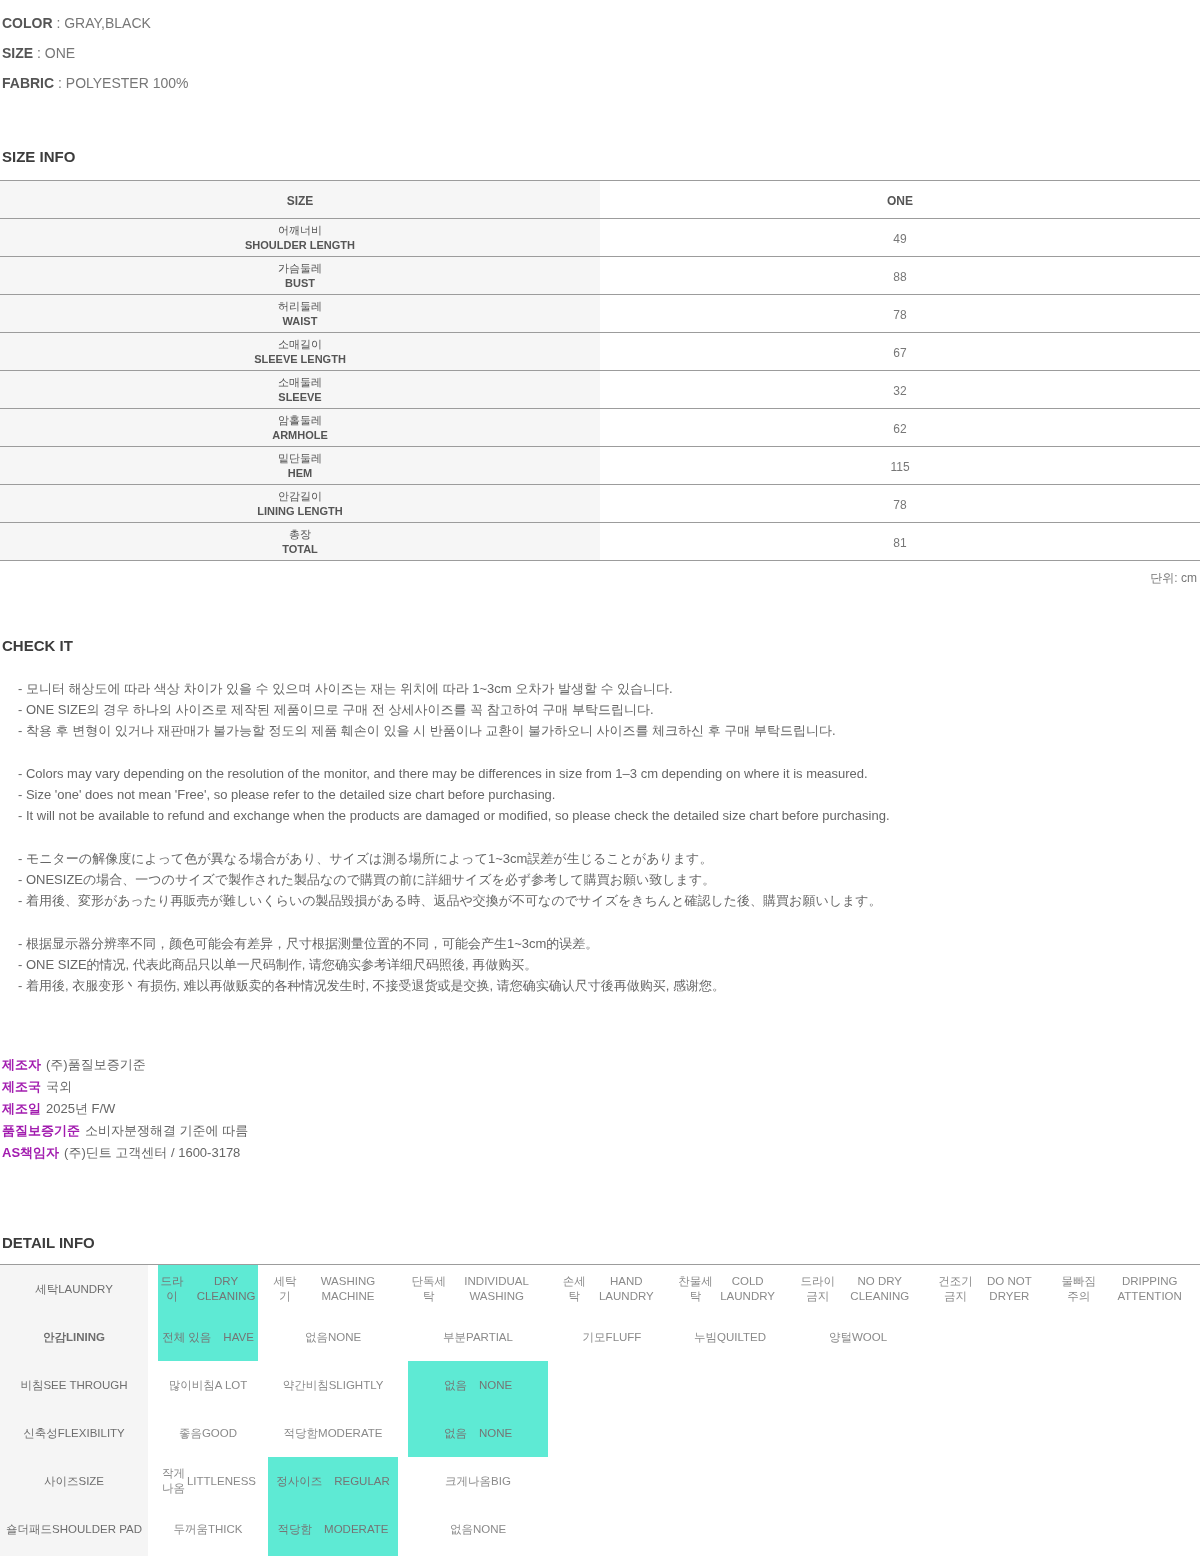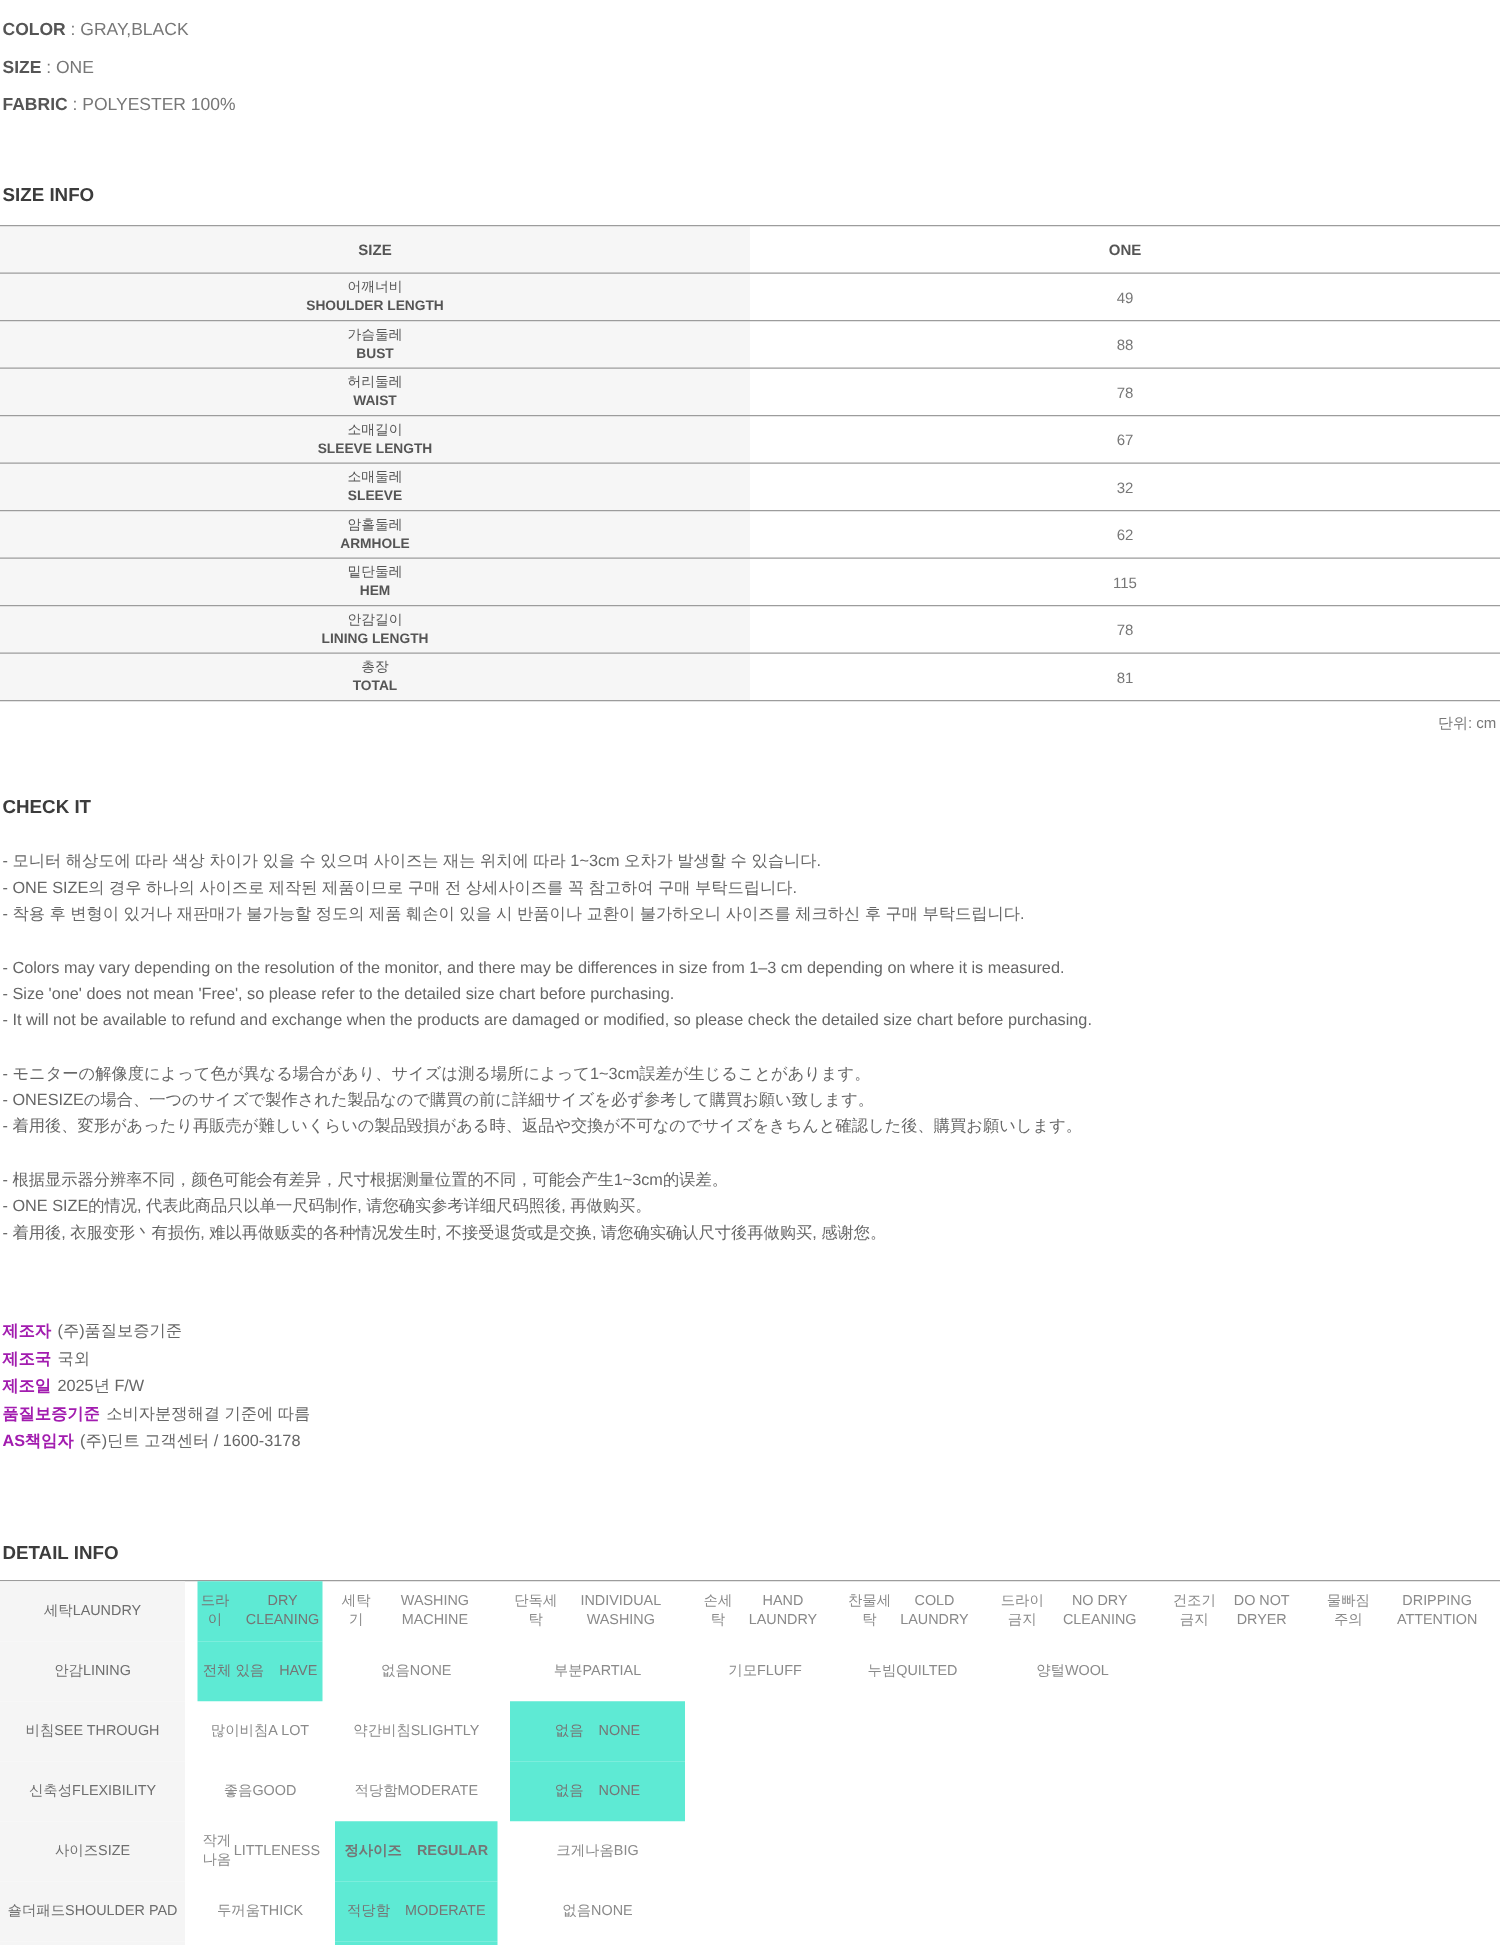--- a/index.html
+++ b/index.html
@@ -28,21 +28,21 @@
   .size-table td{height:37px;text-align:center;vertical-align:middle;padding:0;}
   .size-table td.lab{background:#f6f6f6;width:50%;}
   .size-table td.valcol{width:50%;background:#ffffff;}
   .t-kr{font-weight:normal;font-size:11px;color:#555;line-height:15px;}
   .t-en{font-weight:bold;font-size:11px;color:#555;line-height:14px;}
   .t-val{font-size:12px;color:#777;}
   .t-head{font-weight:bold;font-size:12px;color:#555;}
   .unit{ text-align:right;font-size:12px;color:#777;margin-top:9px;padding-right:3px;}
 
   
-  .check-block{margin-top:24px;padding-left:2px;}
+  .check-block{margin-top:24px;padding-left:18px;}
   .check-para{margin-bottom:22px;}
   .check-line{font-size:13px;line-height:21px;color:#666;}
 
   
   .manu{margin-top:58px;padding-left:2px;}
   .manu-line{font-size:13px;line-height:22px;color:#666;}
   .manu-label{font-weight:bold;color:#a21caf;margin-right:5px;}
 
   
   .detail-grid{
@@ -250,21 +250,21 @@
     <span class="e">NO DRY CLEANING</span>
   </div>
       <div class="dcell" style="grid-area: 1 / 8;">
     <span class="k">건조기금지</span>
     <span class="e">DO NOT DRYER</span>
   </div>
       <div class="dcell" style="grid-area: 1 / 9;">
     <span class="k">물빠짐주의</span>
     <span class="e">DRIPPING ATTENTION</span>
   </div>
-      <div class="dcell cat" style="grid-area: 2 / 1;">
+      <div class="dcell cat" style="grid-area: 2 / 1; font-weight: bold;">
     <span class="k">안감</span>
     <span class="e">LINING</span>
   </div>
       <div class="dcell sel" style="grid-area: 2 / 2;">
     <span class="k">전체 있음</span>
     <span class="e">HAVE</span>
   </div>
       <div class="dcell" style="grid-area: 2 / 3;">
     <span class="k">없음</span>
     <span class="e">NONE</span>
@@ -318,21 +318,21 @@
     <span class="e">NONE</span>
   </div>
       <div class="dcell cat" style="grid-area: 5 / 1;">
     <span class="k">사이즈</span>
     <span class="e">SIZE</span>
   </div>
       <div class="dcell" style="grid-area: 5 / 2;">
     <span class="k">작게나옴</span>
     <span class="e">LITTLENESS</span>
   </div>
-      <div class="dcell sel" style="grid-area: 5 / 3; font-weight: bold;">
+      <div class="dcell sel" style="grid-area: 5 / 3;">
     <span class="k">정사이즈</span>
     <span class="e">REGULAR</span>
   </div>
       <div class="dcell" style="grid-area: 5 / 4;">
     <span class="k">크게나옴</span>
     <span class="e">BIG</span>
   </div>
       <div class="dcell cat" style="grid-area: 6 / 1;">
     <span class="k">숄더패드</span>
     <span class="e">SHOULDER PAD</span>

